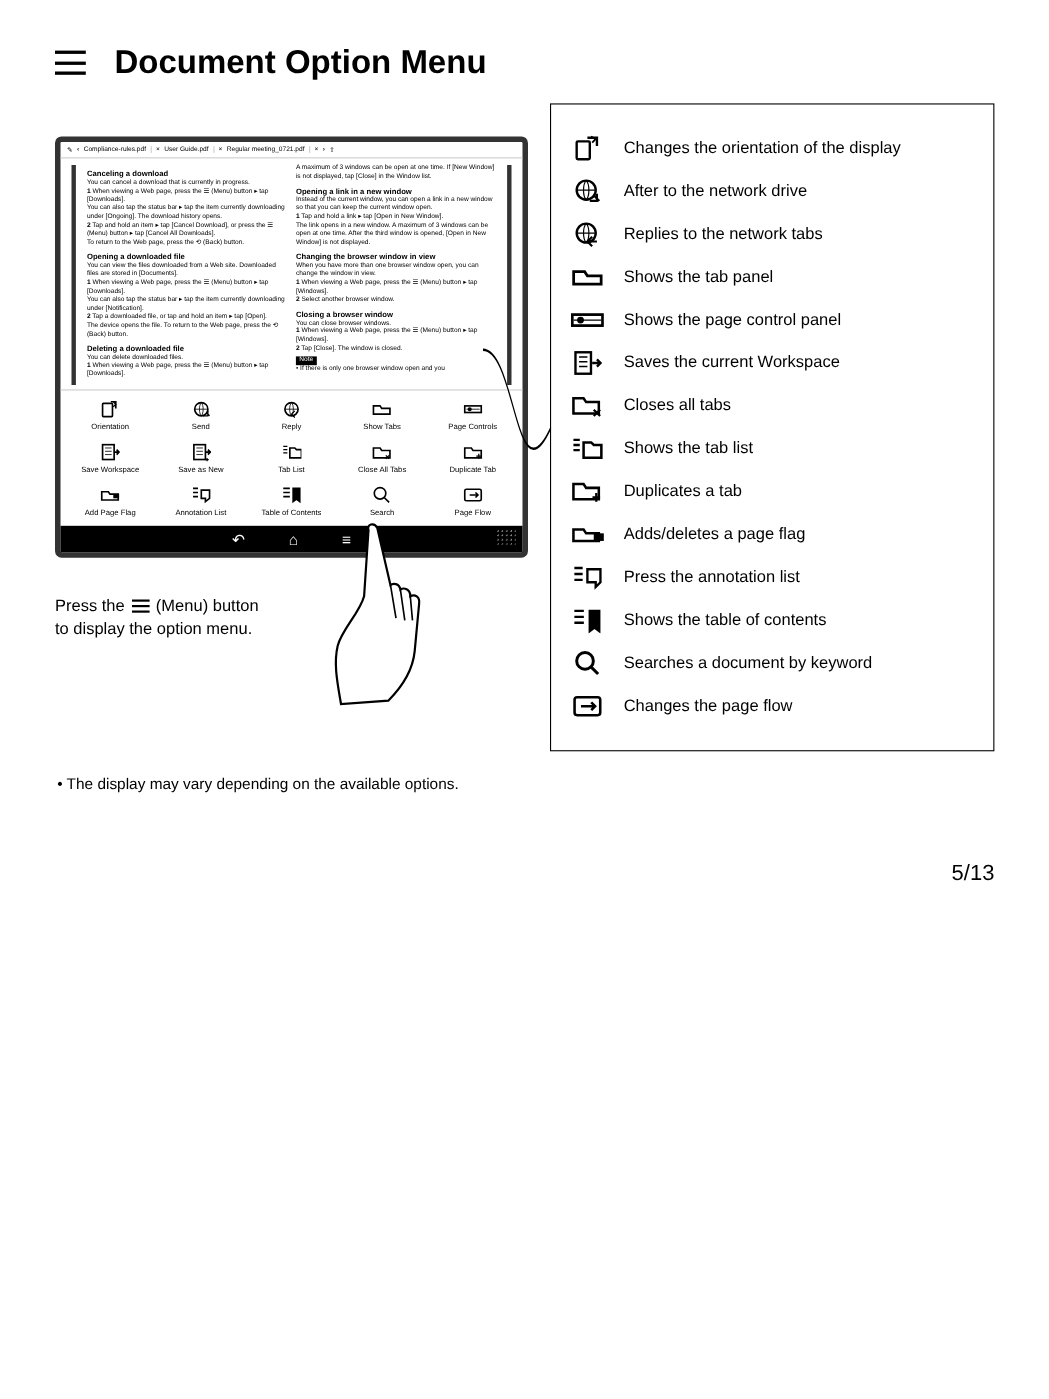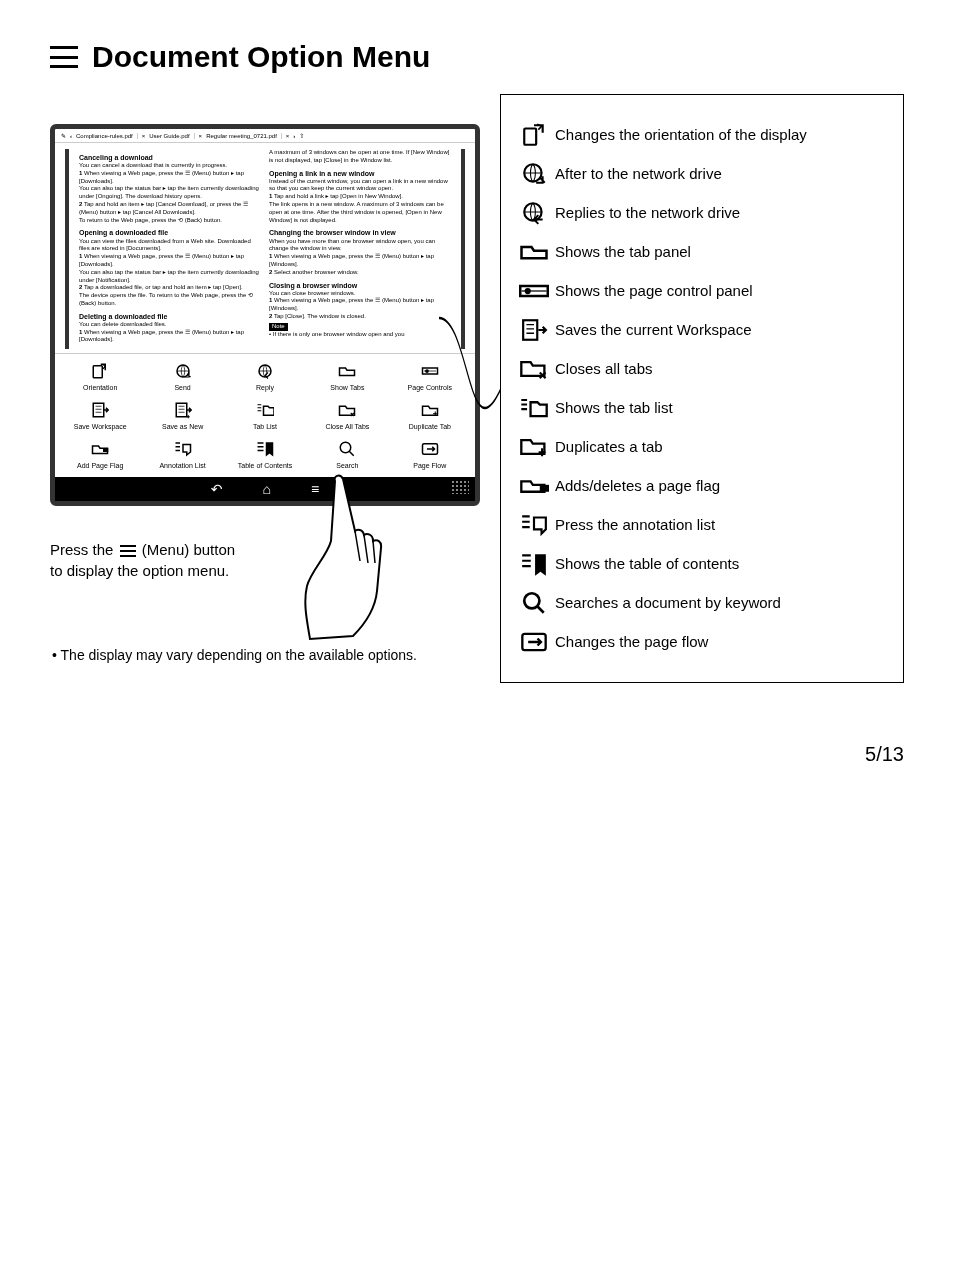--- a/index.html
+++ b/index.html
@@ -8,20 +8,21 @@
     padding: 40px 50px;
     font-size: 14px;
     color: #000;
     width: 954px;
     box-sizing: border-box;
   }
   .page-header {
     display: flex;
     align-items: center;
     margin-bottom: 50px;
+    gap: 12px;
   }
   .hamburger-large {
     width: 28px;
     height: 22px;
     margin-right: 14px;
     display: flex;
     flex-direction: column;
     justify-content: space-between;
   }
   .hamburger-large span {
@@ -146,37 +147,37 @@
     height: 12px;
     vertical-align: middle;
     margin: 0 2px;
   }
   .caption .menu-inline span {
     height: 2px;
     background: #000;
   }
   .note {
     font-size: 14px;
-    margin-top: 64px;
+    margin-top: 120px;
     padding-left: 14px;
     text-indent: -12px;
     line-height:1.5;
   }
   .right-col {
     flex: 1;
     border: 1px solid #000;
     padding: 14px 18px;
     position: relative;
     margin-top: -30px;
   }
   .legend-row {
     display: flex;
     align-items: center;
     margin: 13px 0;
-    gap: 6px;
+    gap: 18px;
   }
   .legend-icon {
     width: 30px;
     height: 26px;
     display: flex;
     align-items: center;
     justify-content: center;
     flex-shrink:0;
   }
   .legend-text {
@@ -465,21 +466,21 @@
       <div class="legend-text">After to the network drive</div>
     </div>
     <div class="legend-row">
       <div class="legend-icon">
           <svg width="28" height="26" viewBox="0 0 24 24" fill="none" stroke="#000" stroke-width="2">
             <circle cx="11" cy="11" r="8"></circle>
             <path d="M3 11h16M11 3c3 3 3 13 0 16M11 3c-3 3-3 13 0 16" stroke-width="1"></path>
             <path d="M16 22l-4-4 4-4M12 18h8" stroke-width="1.8"></path>
           </svg>
         </div>
-      <div class="legend-text">Replies to the network drive</div>
+      <div class="legend-text">Replies to the network tabs</div>
     </div>
     <div class="legend-row">
       <div class="legend-icon">
           <svg width="30" height="18" viewBox="0 0 24 14" fill="none" stroke="#000" stroke-width="2">
             <path d="M2 3h8l2 3h10v6H2z"></path>
           </svg>
         </div>
       <div class="legend-text">Shows the tab panel</div>
     </div>
     <div class="legend-row">

